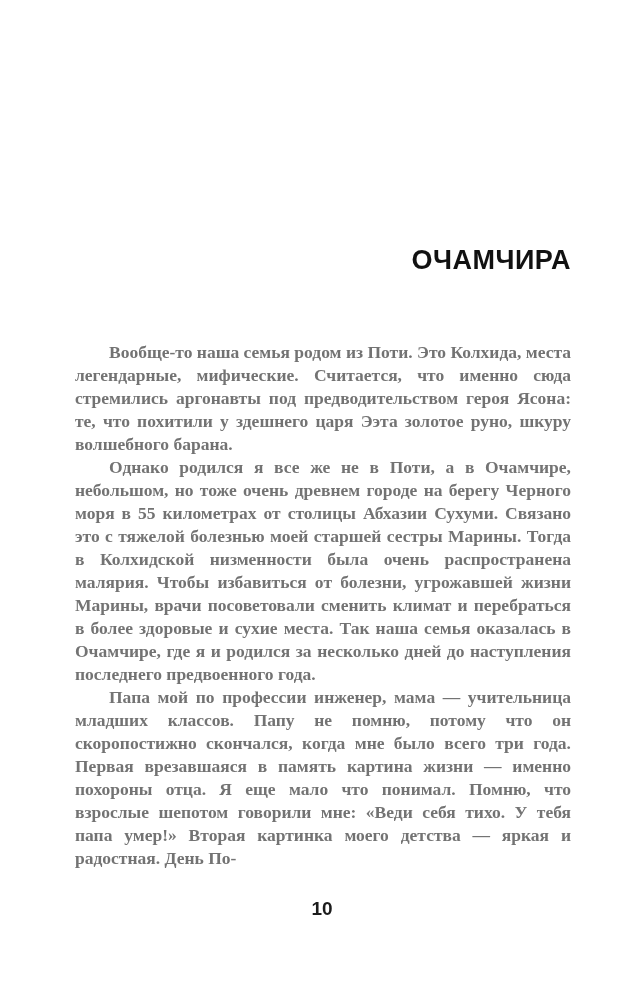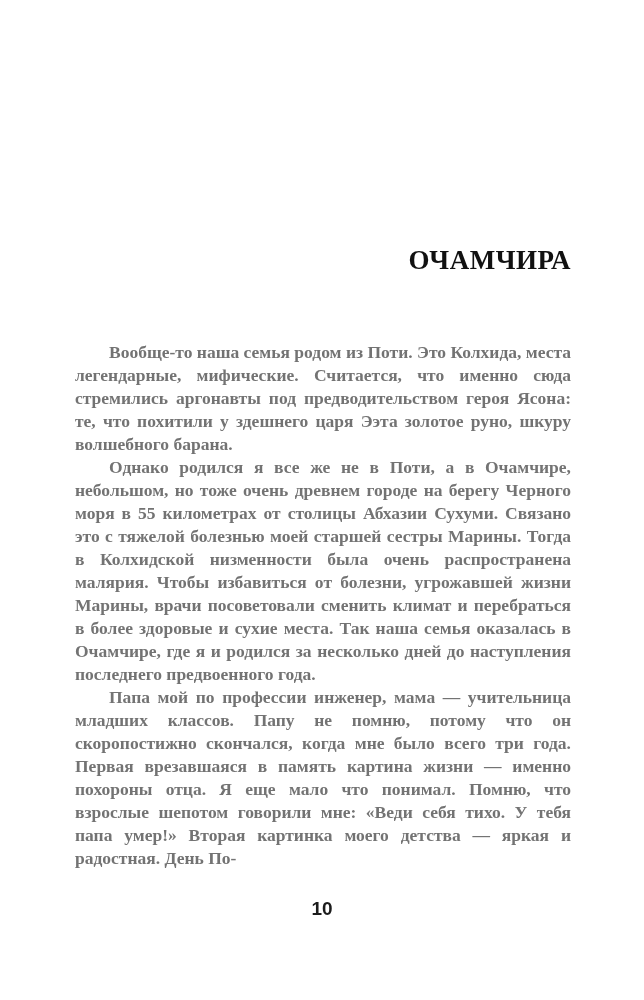--- a/index.html
+++ b/index.html
@@ -19,21 +19,21 @@
     position: absolute;
     left: 75px;
     right: 73px;
     top: 0;
     bottom: 0;
   }
   .chapter-title {
     margin: 0;
     padding-top: 245px;
     text-align: right;
-    font-family: Liberation Serif, serif;
+    font-family: Liberation Sans, sans-serif;
     font-weight: 700;
     font-size: 27px;
     letter-spacing: 0.5px;
     color: #111;
   }
   .body-text {
     margin-top: 65px;
   }
   .body-text p {
     margin: 0;

